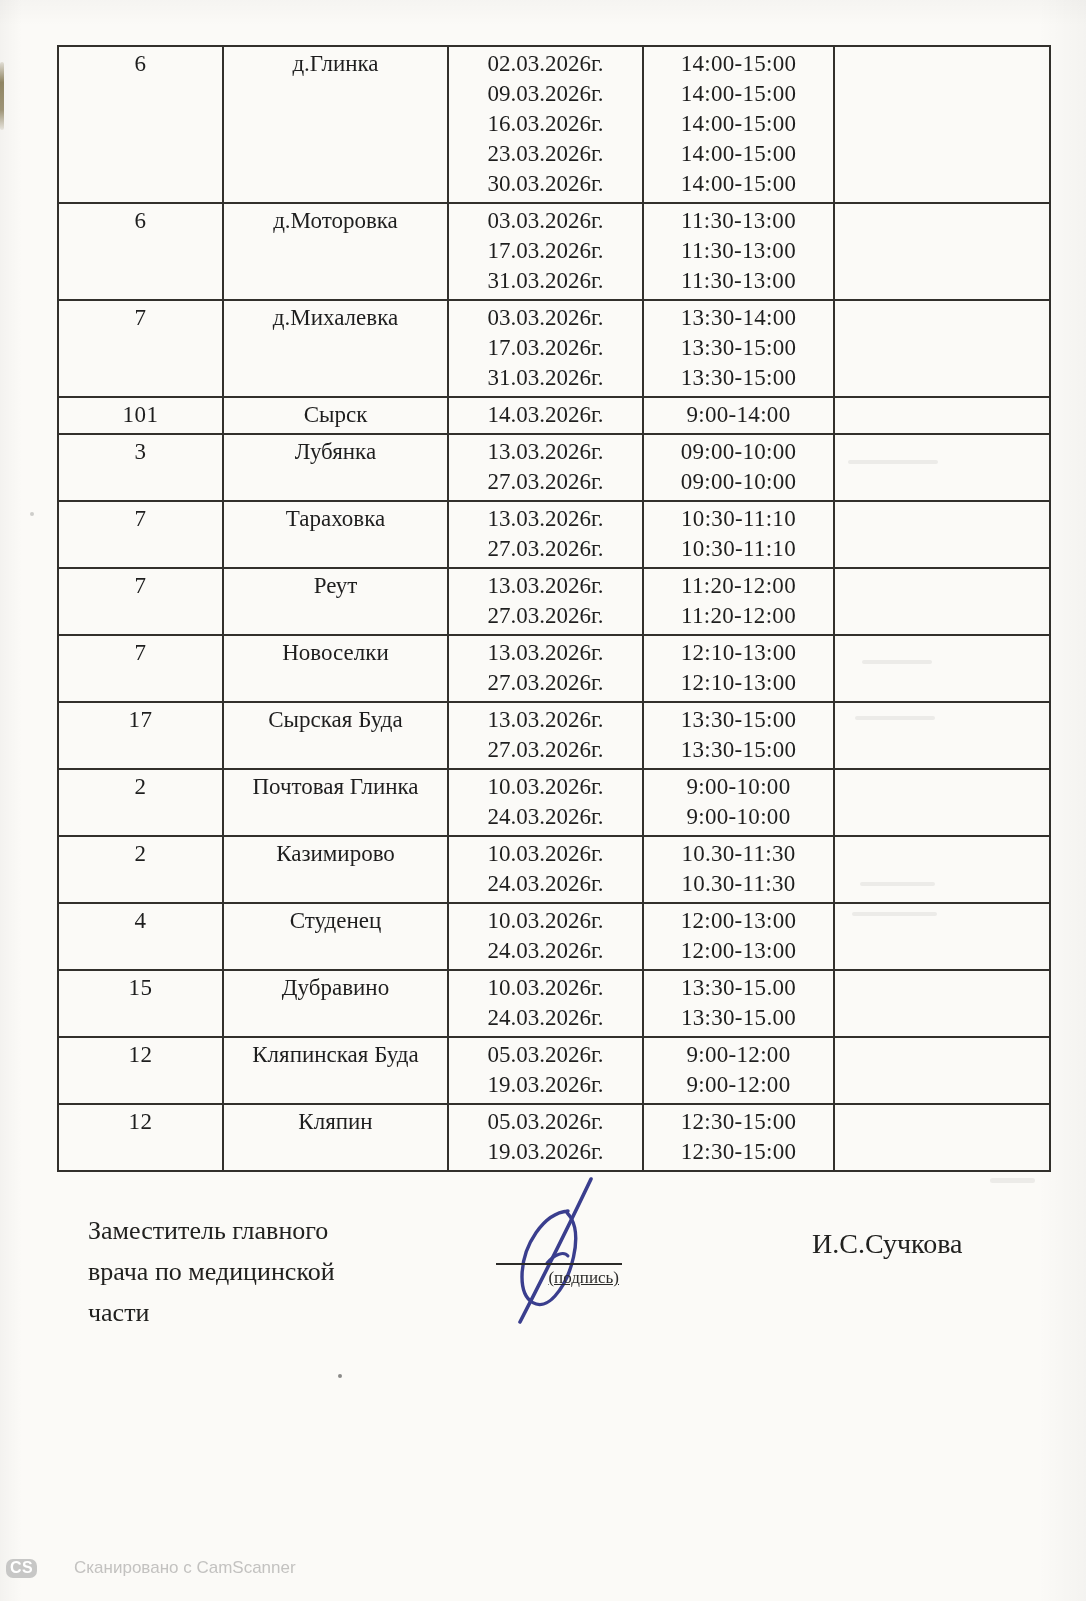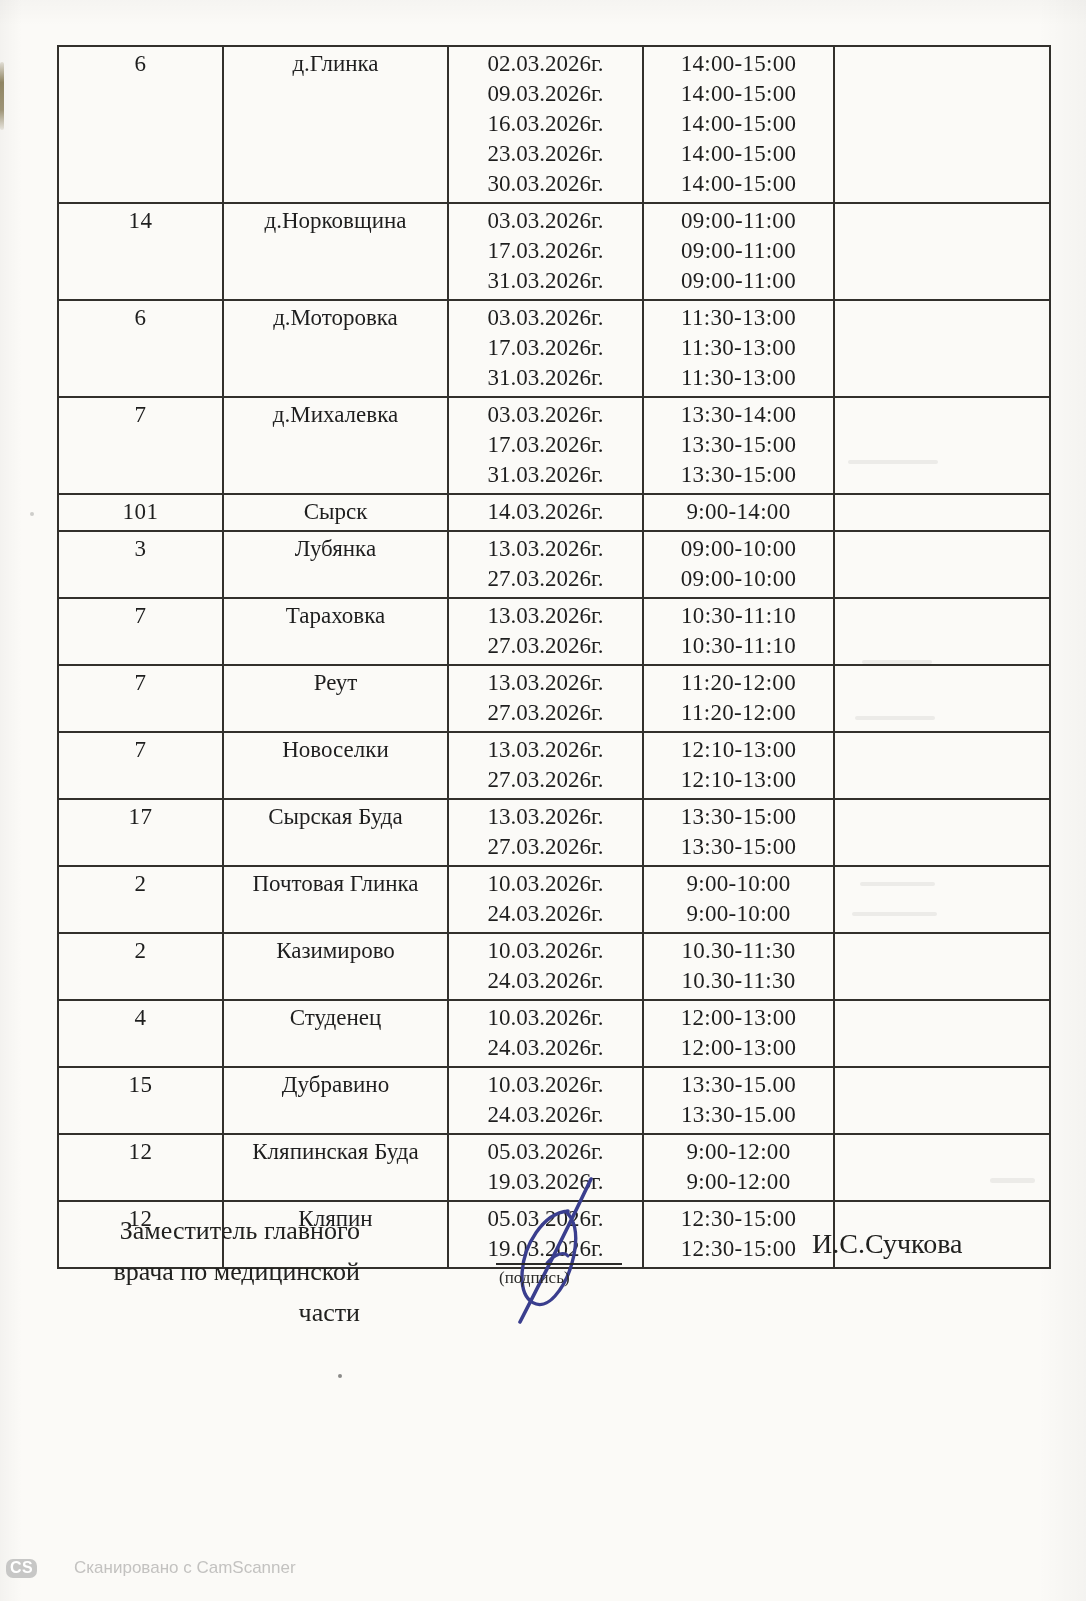--- a/index.html
+++ b/index.html
@@ -41,36 +41,36 @@
     font-size: 23px;
     line-height: 30px;
     padding: 2px 2px 3px 2px;
     overflow: hidden;
   }
   td.c-num   { letter-spacing: 0.5px; }
   td.c-time  { letter-spacing: 0.3px; }
 
   .sig-title {
     position: absolute; left: 88px; top: 1210px; width: 272px;
-    text-align: right;
+    text-align: left;
     font-size: 26px; line-height: 41px;
     color: #21211f;
   }
   .sig-name {
     position: absolute; left: 812px; top: 1228px;
     font-size: 28px; color: #21211f;
   }
   .sig-svg { position: absolute; left: 492px; top: 1175px; }
   .sig-line {
     position: absolute; left: 496px; top: 1263px;
     width: 126px; height: 2px; background: #2b2a28;
   }
   .sig-caption {
     position: absolute; left: 499px; top: 1268px; width: 120px;
-    text-align: left; font-size: 17px; color: #2a2a28;
+    text-align: right; font-size: 17px; color: #2a2a28; text-decoration: underline;
   }
 
   .footer {
     position: absolute; left: 6px; top: 1558px;
     display: flex; align-items: center; gap: 9px;
     font-family: "Liberation Sans", sans-serif;
   }
   .cs-logo {
     width: 31px; height: 19px;
     background: #c7c7c6;
@@ -115,35 +115,20 @@
         <td class="c-time">
           <div>14:00-15:00</div>
           <div>14:00-15:00</div>
           <div>14:00-15:00</div>
           <div>14:00-15:00</div>
           <div>14:00-15:00</div>
         </td>
         <td class="c-empty"></td>
       </tr>
       <tr>
-        <td class="c-num">14</td>
-        <td class="c-vil">д.Норковщина</td>
-        <td class="c-date">
-          <div>03.03.2026г.</div>
-          <div>17.03.2026г.</div>
-          <div>31.03.2026г.</div>
-        </td>
-        <td class="c-time">
-          <div>09:00-11:00</div>
-          <div>09:00-11:00</div>
-          <div>09:00-11:00</div>
-        </td>
-        <td class="c-empty"></td>
-      </tr>
-      <tr>
         <td class="c-num">6</td>
         <td class="c-vil">д.Моторовка</td>
         <td class="c-date">
           <div>03.03.2026г.</div>
           <div>17.03.2026г.</div>
           <div>31.03.2026г.</div>
         </td>
         <td class="c-time">
           <div>11:30-13:00</div>
           <div>11:30-13:00</div>

